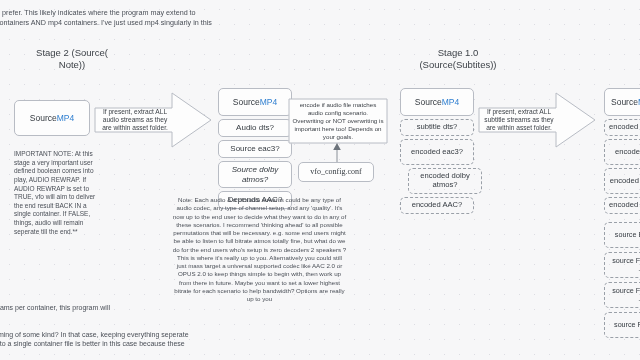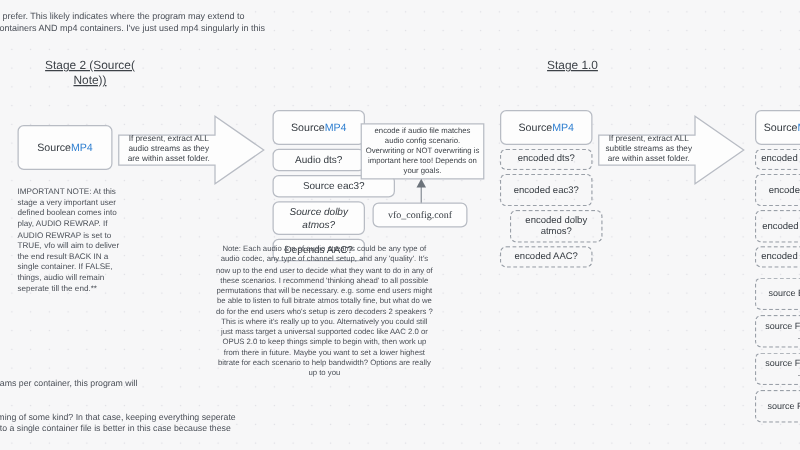--- a/index.html
+++ b/index.html
@@ -22,21 +22,20 @@
     border:1px solid #b8bcc4;border-radius:5px;background:#fdfdfd;
     display:flex;align-items:center;justify-content:center;text-align:center;
     line-height:1.18;color:#343a40;
   }
   .box.dashed{border-style:dashed;border-color:#9aa0a8;background:transparent;}
   .mp4{color:#2f7fd0;}
 
   .stage-label{
     position:absolute;text-align:center;color:#3d4248;line-height:1.25;
     font-size:9.5px;
-    text-decoration:underline;
   }
 
   .note{
     position:absolute;color:#4a4f57;line-height:1.33;
   }
   .note.left{text-align:left;}
   .note.center{text-align:center;}
 
   
   .arrow-wrap{position:absolute;}
@@ -64,20 +63,21 @@
     <div>containers AND mp4 containers.  I've just used mp4 singularly in this</div>
   </div>
 
   <div class="stage-label" style="left:12px;top:47px;width:120px;">
     <div>Stage 2 (Source(</div>
     <div>Note))</div>
   </div>
 
   <div class="stage-label" style="left:398px;top:47px;width:120px;">
     <div>Stage 1.0</div>
+    <div>(Source(Subtites))</div>
   </div>
 
   <div class="node box" style="left:14px;top:100px;width:76px;height:36px;font-size:8.5px;">
     <span>Source </span>
       <span class="mp4">MP4</span>
   </div>
 
   <div class="arrow-wrap" style="left:94px;top:92px;width:118px;height:56px;">
     <svg viewBox="0 0 118 56" width="118" height="56" aria-hidden="true">
       <path d="M1 16 H78 V1 L117 28 L78 55 V40 H1 Z" fill="#fdfdfd" stroke="#b8bcc4" stroke-width="1"></path>
@@ -85,21 +85,21 @@
     <div class="arrow-text" style="left:4px;top:14px;width:74px;height:28px;font-size:6.6px;">If present, extract ALL audio streams as they are within asset folder.</div>
   </div>
 
   <div class="node box" style="left:218px;top:88px;width:74px;height:28px;font-size:8.5px;">
     <span>Source </span>
       <span class="mp4">MP4</span>
   </div>
   <div class="node box" style="left:218px;top:119px;width:74px;height:18px;font-size:8px;">
     <span>Audio dts?</span>
   </div>
-  <div class="node box" style="left:218px;top:140px;width:98px;height:18px;font-size:8px;">
+  <div class="node box" style="left:218px;top:140px;width:74px;height:18px;font-size:8px;">
     <span>Source eac3?</span>
   </div>
   <div class="node box" style="left:218px;top:161px;width:74px;height:27px;font-size:8px;padding:0 4px;font-style:italic;">
     <span>Source dolby atmos?</span>
   </div>
   <div class="node box" style="left:218px;top:191px;width:74px;height:18px;font-size:8px;">
     <span>Depends AAC?</span>
   </div>
 
   <div class="callout" style="left:288px;top:98px;width:100px;height:46px;">
@@ -116,21 +116,21 @@
 
   <div class="node box" style="left:298px;top:162px;width:76px;height:20px;font-size:8px;font-family:Liberation Serif, serif;">
     <span>vfo_config.conf</span>
   </div>
 
   <div class="node box" style="left:400px;top:88px;width:74px;height:28px;font-size:8.5px;">
     <span>Source </span>
       <span class="mp4">MP4</span>
   </div>
   <div class="node box dashed" style="left:400px;top:119px;width:74px;height:17px;font-size:7.6px;">
-    <span>encoded dts?</span>
+    <span>subtitle dts?</span>
   </div>
   <div class="node box dashed" style="left:400px;top:139px;width:74px;height:26px;font-size:7.6px;padding:0 4px;">
     <span>encoded eac3?</span>
   </div>
   <div class="node box dashed" style="left:408px;top:168px;width:74px;height:26px;font-size:7.6px;padding:0 4px;">
     <span>encoded dolby atmos?</span>
   </div>
   <div class="node box dashed" style="left:400px;top:197px;width:74px;height:17px;font-size:7.6px;">
     <span>encoded AAC?</span>
   </div>

